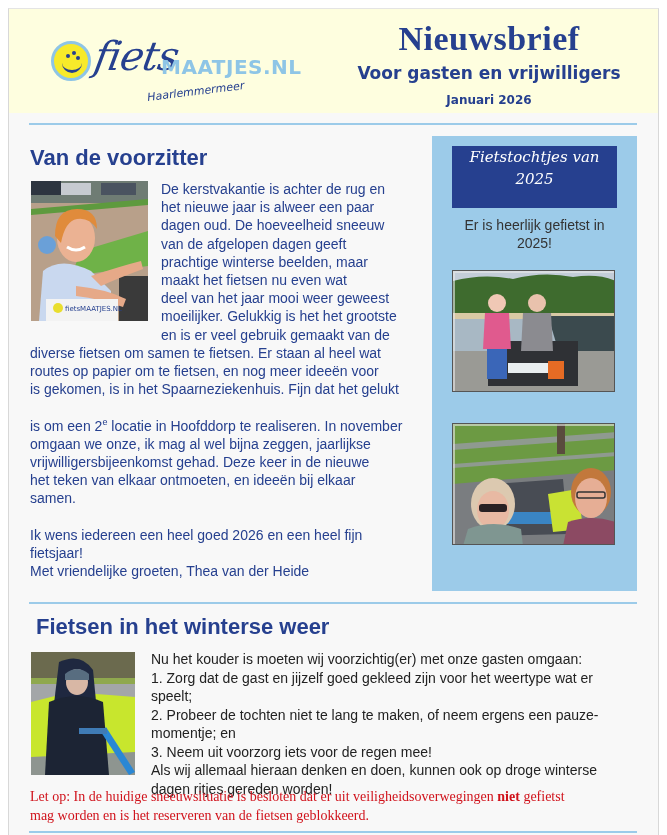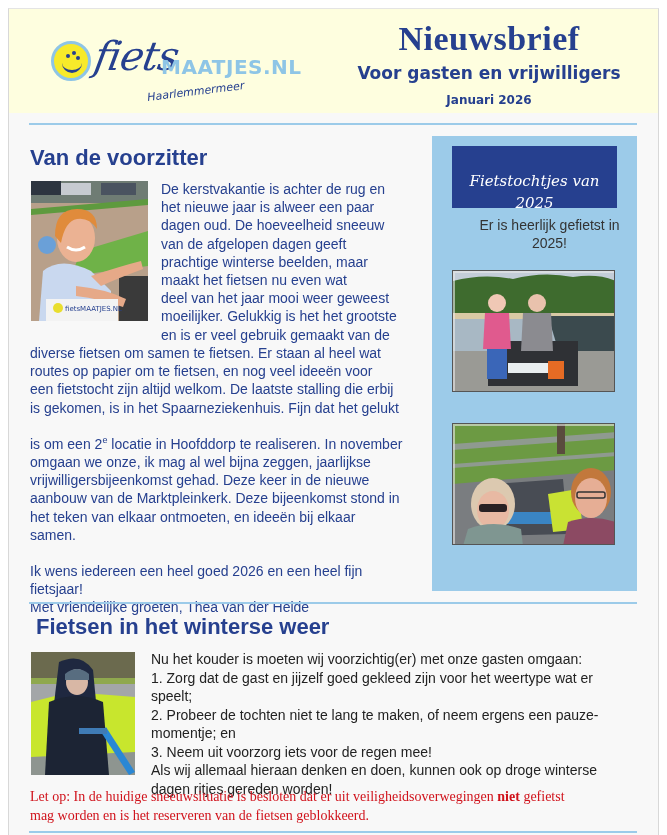--- a/index.html
+++ b/index.html
@@ -23,22 +23,22 @@
     .title-date { font-family: "DejaVu Sans", sans-serif; font-weight: bold; font-size: 12px; line-height: 18px; margin-top: 6px; }
 
     .divider { position: absolute; height: 2px; background: #9ccbe9; }
 
     .sec-title { position: absolute; font-family: "Liberation Sans", sans-serif; font-weight: bold; font-size: 22px; color: #26408f; }
 
     .body-text { position: absolute; font-family: "Liberation Sans", sans-serif; font-size: 14px; line-height: 18.2px; color: #26408f; }
     .photo { position: absolute; overflow: hidden; }
 
     .sidebar { position: absolute; left: 423px; top: 127px; width: 205px; height: 455px; background: #9ccbe9; }
-    .side-head { position: absolute; left: 20px; top: 10px; width: 165px; height: 62px; background: #26408f; color: #ffffff; font-family: "DejaVu Serif", serif; font-style: italic; font-size: 15px; line-height: 22px; text-align: center; padding-top: 24px; }
-    .side-text { position: absolute; left: 0; top: 80px; width: 235px; text-align: center; font-family: "Liberation Sans", sans-serif; font-size: 14px; line-height: 18px; color: #333333; }
+    .side-head { position: absolute; left: 20px; top: 10px; width: 165px; height: 62px; background: #26408f; color: #ffffff; font-family: "DejaVu Serif", serif; font-style: italic; font-size: 15px; line-height: 22px; text-align: center; padding-top: 0; }
+    .side-text { position: absolute; left: 0; top: 80px; width: 205px; text-align: center; font-family: "Liberation Sans", sans-serif; font-size: 14px; line-height: 18px; color: #333333; }
     .side-photo { position: absolute; left: 20px; width: 163px; height: 122px; border: 1px solid #555; overflow: hidden; }
 
     .winter-text { position: absolute; left: 142px; top: 641px; width: 490px; font-family: "Liberation Sans", sans-serif; font-size: 14px; line-height: 18.5px; color: #222222; }
     .alert-text { position: absolute; left: 21px; top: 778px; width: 620px; font-family: Liberation Serif, serif; font-size: 14px; line-height: 19px; color: #d0121b; }
     .alert-text b { font-weight: bold; }
     sup { font-size: 9px; vertical-align: super; line-height: 0; }
   </style>
 </head>
 <body>
 
@@ -92,27 +92,25 @@
     <div>van de afgelopen dagen geeft</div>
     <div>prachtige winterse beelden, maar</div>
     <div>maakt het fietsen nu even wat</div>
     <div>deel van het jaar mooi weer geweest</div>
     <div>moeilijker. Gelukkig is het het grootste</div>
     <div>en is er veel gebruik gemaakt van de</div>
   </div>
 
   <div class="body-text" style="left:21px; top:335px; width:400px;">
     <div>diverse fietsen om samen te fietsen. Er staan al heel wat</div>
-    <div>routes op papier om te fietsen, en nog veel ideeën voor</div>
-    <div>een fietstocht zijn altijd welkom. De laatste stalling die erbij</div>
+    <div>routes op papier om te fietsen, en nog meer ideeën voor</div>
     <div>is gekomen, is in het Spaarneziekenhuis. Fijn dat het gelukt</div>
     <div style="margin-top:18px;"><span>is om een 2</span><sup>e</sup><span> locatie in Hoofddorp te realiseren. In november</span></div>
     <div>omgaan we onze, ik mag al wel bijna zeggen, jaarlijkse</div>
     <div>vrijwilligersbijeenkomst gehad. Deze keer in de nieuwe</div>
-    <div>aanbouw van de Marktpleinkerk. Deze bijeenkomst stond in</div>
     <div>het teken van elkaar ontmoeten, en ideeën bij elkaar</div>
     <div>samen.</div>
     <div style="height:18px;"></div>
     <div>Ik wens iedereen een heel goed 2026 en een heel fijn</div>
     <div>fietsjaar!</div>
     <div>Met vriendelijke groeten, Thea van der Heide</div>
   </div>
 
   <div class="sidebar">
     <div class="side-head">

